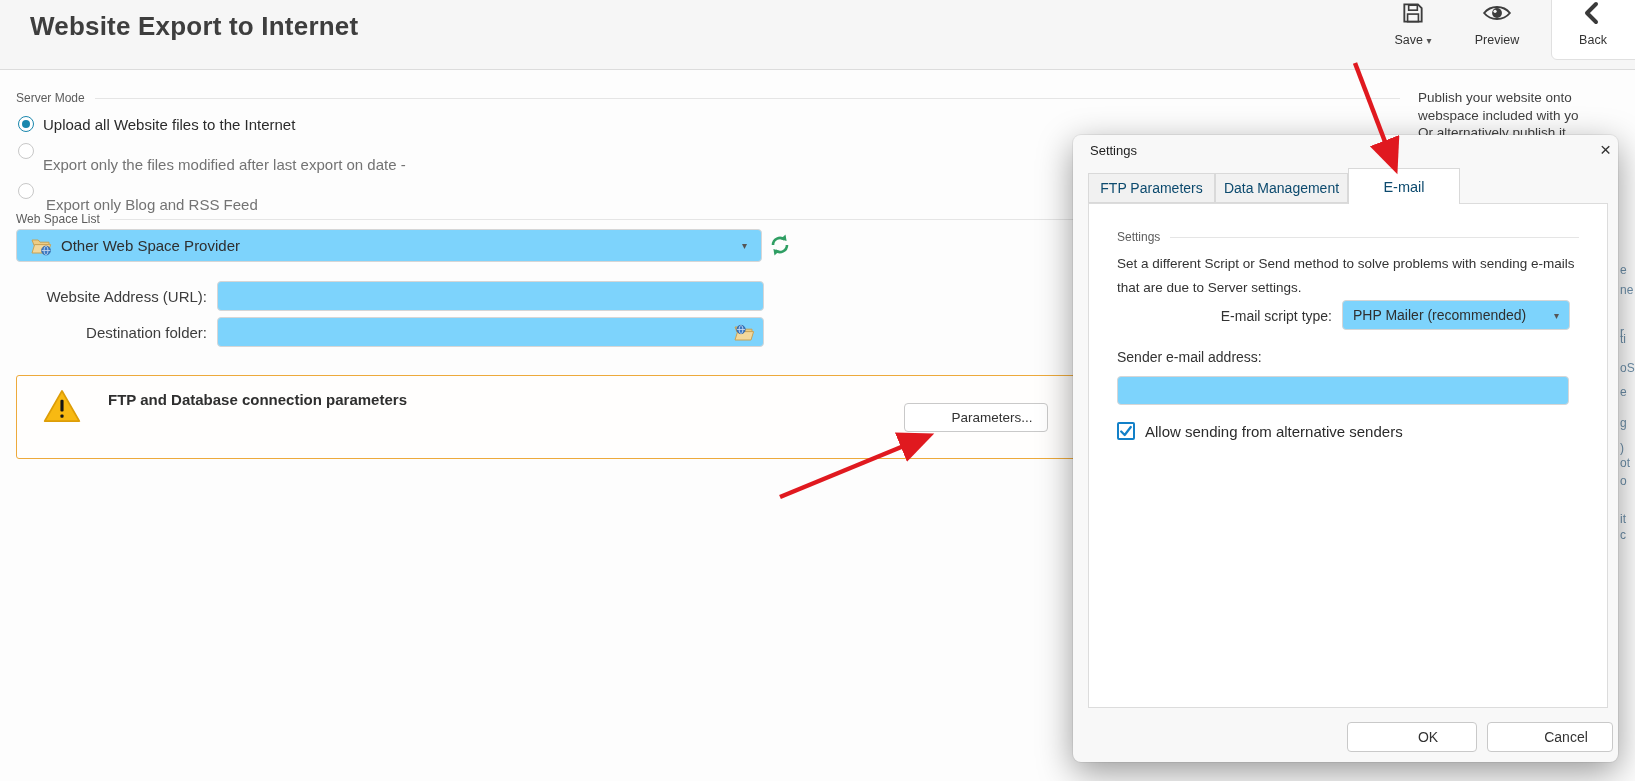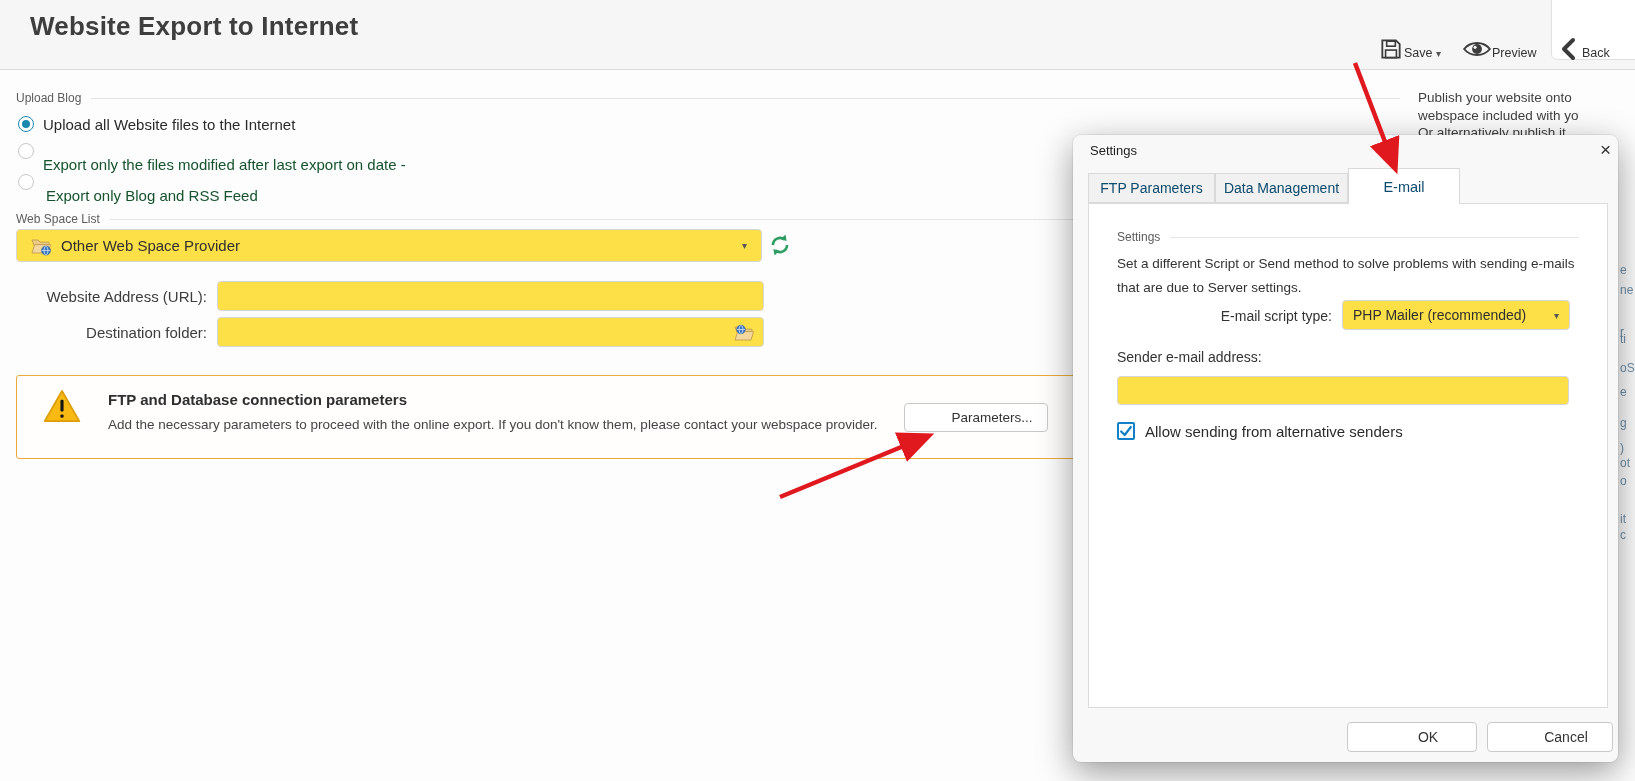--- a/index.html
+++ b/index.html
@@ -6,40 +6,40 @@
   html,body { width:1635px; height:781px; overflow:hidden; }
   body {
     font-family:"Liberation Sans", sans-serif;
     background:#fdfdfd; color:#2e2e2e; position:relative;
   }
   .abs { position:absolute; }
 
   
   .header { left:0; top:0; width:1635px; height:70px; background:#f6f6f6; border-bottom:1px solid #dcdcdc; }
   .page-title { left:30px; top:11px; font-size:26px; font-weight:700; color:#3e3e3e; letter-spacing:.2px; }
-  .toolbtn { top:22px; width:70px; height:58px; display:flex; flex-direction:row; align-items:center; justify-content:flex-start; cursor:pointer; }
+  .toolbtn { top:0; width:70px; height:58px; display:flex; flex-direction:column; align-items:center; justify-content:flex-start; cursor:pointer; }
   .toolbtn .lbl { font-size:12.5px; color:#333; margin-top:3px; white-space:nowrap; }
   .back-card { left:1551px; top:-6px; width:90px; height:66px; background:#ffffff; border:1px solid #e0e0e0; border-radius:6px; }
   .caret { font-size:10px; color:#555; }
 
   
   .secrow { display:flex; align-items:center; gap:10px; }
   .seclabel { font-size:12px; color:#5c5c5c; white-space:nowrap; }
   .secline { flex:1; height:1px; background:#e5e5e5; }
 
   
   .radio-row { display:flex; align-items:center; gap:9px; height:20px; }
   .radio { width:16px; height:16px; border-radius:50%; background:#fff; border:1.5px solid #1a87ad; position:relative; flex:none; }
   .radio.on::after { content:""; position:absolute; left:3px; top:3px; width:8px; height:8px; border-radius:50%; background:#1a87ad; }
   .radio.off { border-color:#c8c8c8; }
   .radio-lbl { font-size:15px; color:#2b2b2b; }
-  .radio-lbl.dis { color:#14532d;margin-top:26px; }
-
-  
-  .field { background:#fde047; border:1px solid #d6d6d6; border-radius:4px; }
+  .radio-lbl.dis { color:#737373;margin-top:26px; }
+
+  
+  .field { background:#7dd3fc; border:1px solid #d6d6d6; border-radius:4px; }
   .flabel { font-size:15px; color:#3d3d3d; text-align:right; }
   .combo-text { font-size:15px; color:#2f2f2f; }
 
   
   .warnbox { left:16px; top:375px; width:1384px; height:84px; background:#fffefd; border:1px solid #edaa3c; border-radius:3px; }
   .warn-title { font-size:15px; font-weight:700; color:#2f2f2f; }
   .warn-desc { font-size:13.5px; color:#454545; }
   .btn { background:#fff; border:1px solid #c9c9c9; border-radius:4px; font-size:13.5px; color:#333;
          display:flex; align-items:center; justify-content:center; cursor:pointer; font-family:inherit;padding-left:32px; }
 
@@ -98,33 +98,33 @@
     <span>
       <svg width="24" height="26" viewBox="0 0 24 24">
           <polyline points="15,3 6,12 15,21" fill="none" stroke="#3a3a3a" stroke-width="4" stroke-linecap="round" stroke-linejoin="round"></polyline>
         </svg>
     </span>
     <span class="lbl">Back</span>
   </div>
 </div>
 
 <div class="abs secrow" style="left:16px; top:91px; width:1384px;">
-  <span class="seclabel">Upload Blog</span>
+  <span class="seclabel">Server Mode</span>
   <span class="secline"></span>
 </div>
 
 <div class="abs radio-row" style="left:18px; top:114px;">
   <span class="radio on"></span>
   <span class="radio-lbl">Upload all Website files to the Internet</span>
 </div>
 <div class="abs radio-row" style="left:18px; top:141px;">
   <span class="radio off"></span>
   <span class="radio-lbl dis">Export only the files modified after last export on date -</span>
 </div>
-<div class="abs radio-row" style="left:18px; top:172px;gap:12px;">
+<div class="abs radio-row" style="left:18px; top:181px;gap:12px;">
   <span class="radio off"></span>
   <span class="radio-lbl dis">Export only Blog and RSS Feed</span>
 </div>
 
 <div class="abs secrow" style="left:16px; top:212px; width:1384px;">
   <span class="seclabel">Web Space List</span>
   <span class="secline"></span>
 </div>
 
 <div class="abs field" style="left:16px; top:229px; width:746px; height:33px;">
@@ -168,21 +168,20 @@
 
 <div class="abs warnbox">
   <span class="abs" style="left:26px; top:13px;">
     <svg width="38" height="34" viewBox="0 0 34 30">
         <polygon points="17,1.5 32.5,28.5 1.5,28.5" fill="#f8b912" stroke="#dd9d07" stroke-width="1.6" stroke-linejoin="round"></polygon>
         <rect x="15.6" y="9.5" width="2.8" height="10.5" rx="1" fill="#151515"></rect>
         <rect x="15.6" y="22.6" width="2.8" height="3" rx="1" fill="#151515"></rect>
       </svg>
   </span>
   <div class="abs warn-title" style="left:91px; top:15px;">FTP and Database connection parameters</div>
-  <div class="abs warn-desc" style="left:91px; top:41px;">Add the necessary parameters to proceed with the online export. If you don't know them, please contact your webspace provider.</div>
   <div class="abs btn" style="left:887px; top:27px; width:144px; height:29px;">Parameters...</div>
 </div>
 
 <div class="abs help-text" style="left:1418px; top:89px; width:400px;">
   <div>Publish your website onto</div>
   <div>webspace included with yo</div>
   <div>Or alternatively publish it</div>
 </div>
 <div>
   <span class="frag" style="top:263px;">e</span>

